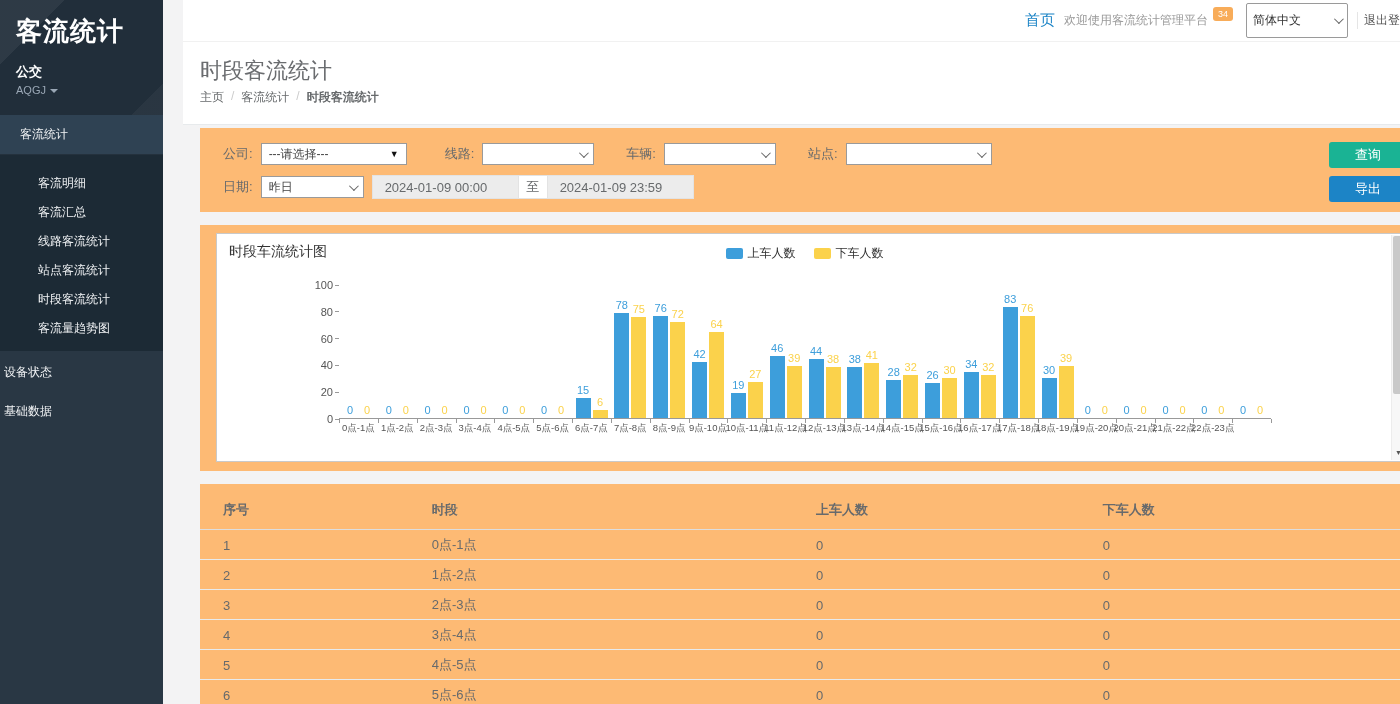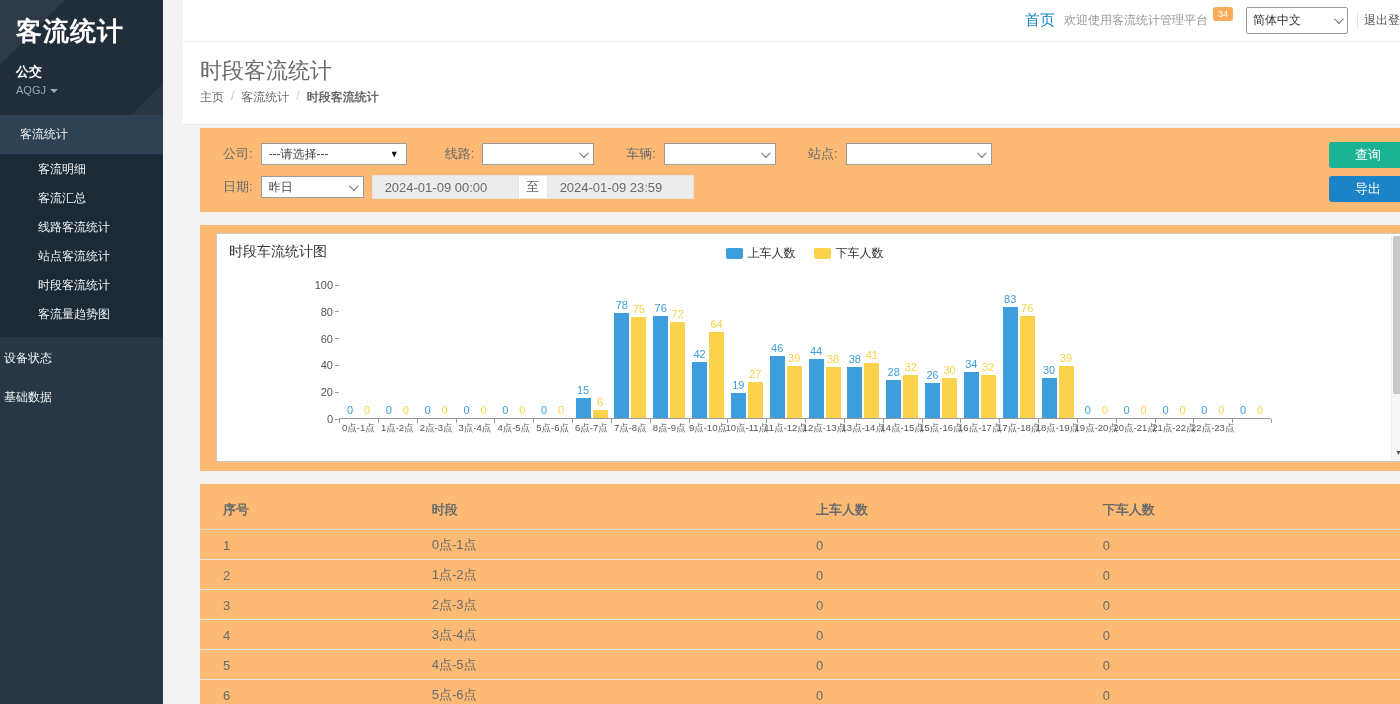--- a/index.html
+++ b/index.html
@@ -14,30 +14,30 @@
   .side-head::after { content:""; position:absolute; right:-50px; bottom:-40px; width:160px; height:110px;
       background:linear-gradient(315deg, rgba(255,255,255,0.04) 45%, transparent 45%); }
   .logo { font-size:26px; font-weight:bold; letter-spacing:1px; position:relative; z-index:2; }
   .org { font-size:13px; font-weight:bold; margin-top:14px; position:relative; z-index:2; }
   .user { font-size:11px; color:#9aa7b5; margin-top:3px; position:relative; z-index:2; }
   .user .dcaret { display:inline-block; width:0; height:0; border-left:4px solid transparent; border-right:4px solid transparent; border-top:4px solid #9aa7b5; margin-left:4px; vertical-align:middle; }
   .nav-item { font-size:12px; color:#f2f4f6; cursor:pointer; }
   .nav-parent { padding:11px 0 11px 20px; background:#2f4253; border-bottom:1px solid #24313d; }
   .nav-parent.plain { background:transparent; border-bottom:none; padding:11px 0 11px 4px; }
   .nav-sub { padding:6px 0 6px 38px; background:#1c2a35; }
-  .nav-sub-wrap { background:#1c2a35; padding:0 0 8px 0; }
+  .nav-sub-wrap { background:#1c2a35; padding:14px 0 8px 0; }
   .nav-gap { height:2px; }
 
   
   .main { flex:1; display:flex; flex-direction:column; background:#f3f3f4;padding-left:20px; }
   .topbar { height:42px; background:#fff; display:flex; align-items:center; justify-content:flex-end; padding-right:8px; gap:9px; border-bottom:1px solid #f1f1f1; }
   .home-link { color:#1c84c6; font-size:15px; cursor:pointer; }
   .welcome { color:#999; font-size:12px; }
   .badge { background:#f8ac59; color:#fff; font-size:9px; padding:2px 5px; border-radius:3px; position:relative; top:-7px; left:-4px; cursor:pointer; }
-  .lang-select { width:102px; height:27px; border:1px solid #9a9a9a; border-radius:2px; background:#fff; font-size:12px; color:#333; display:flex; align-items:center; justify-content:space-between; padding:0 6px; cursor:pointer; }
+  .lang-select { width:102px; height:35px; border:1px solid #9a9a9a; border-radius:2px; background:#fff; font-size:12px; color:#333; display:flex; align-items:center; justify-content:space-between; padding:0 6px; cursor:pointer; }
   .logout { color:#555; font-size:12px; cursor:pointer; padding-left:6px; border-left:1px solid #e5e5e5; }
 
   .page-heading { background:#fff; padding:14px 0 0 17px; height:83px; border-bottom:1px solid #e7eaec; }
   .page-title { font-size:22px; color:#6a6c6f; font-weight:normal; }
   .breadcrumb { margin-top:3px; font-size:12px; color:#676a6c; display:flex; gap:7px; }
   .breadcrumb .sep { color:#ccc; }
   .breadcrumb .crumb { cursor:pointer; }
   .breadcrumb .crumb.last { font-weight:bold; cursor:default; }
 
   .content { padding:3px 0 0 17px; flex:1; overflow:hidden; }

